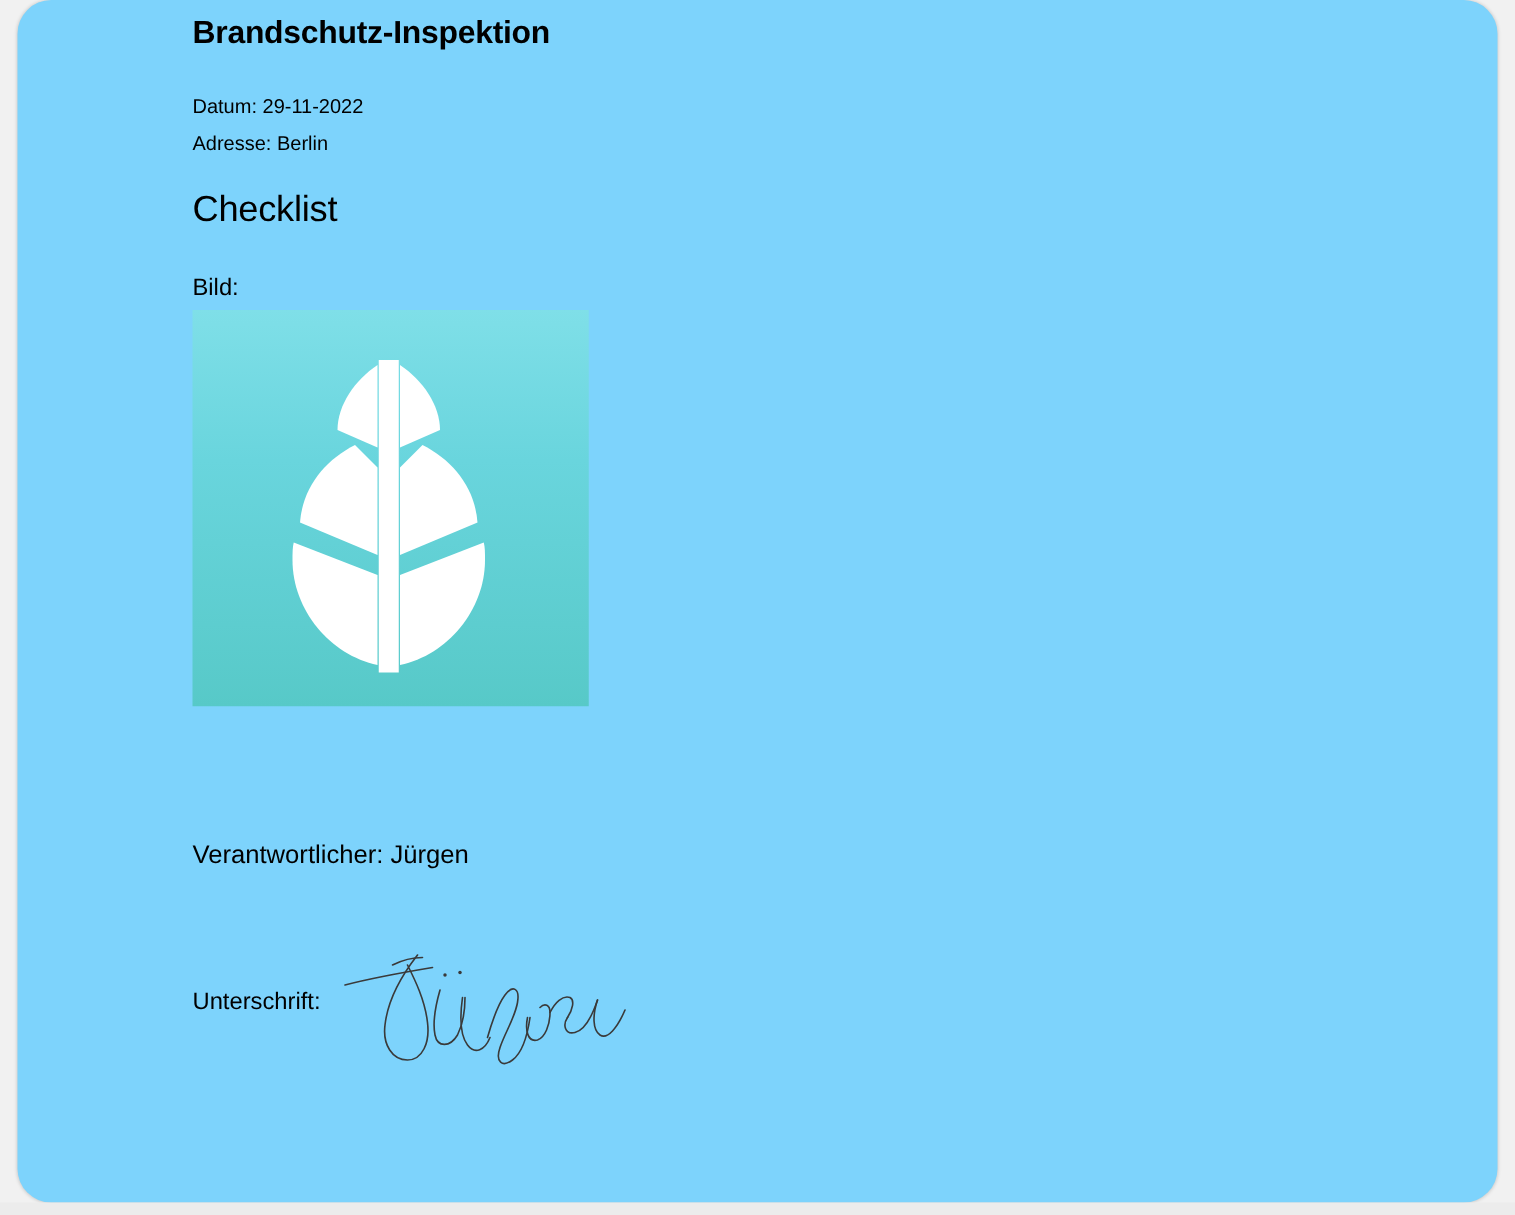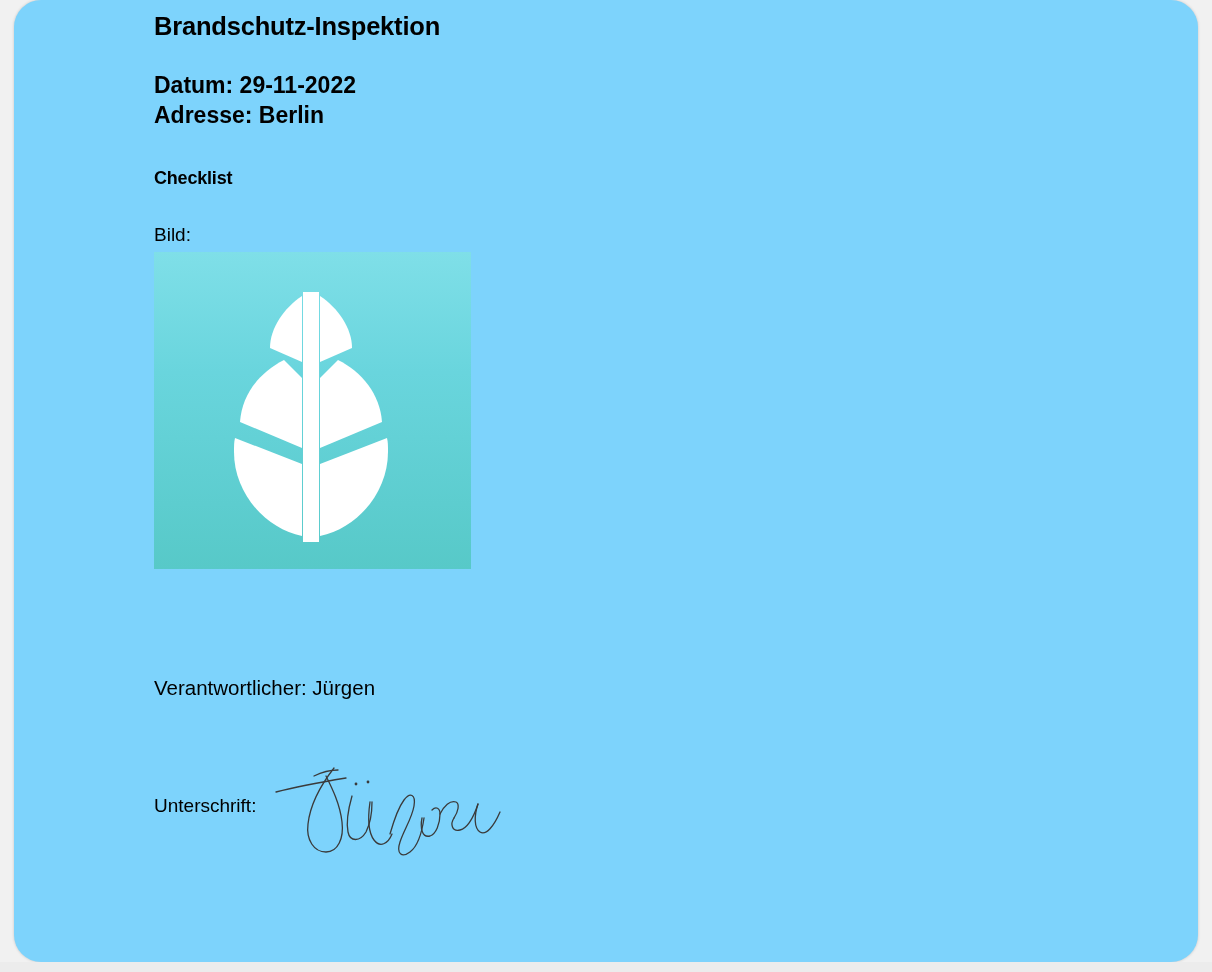--- a/index.html
+++ b/index.html
@@ -31,32 +31,32 @@
     width: 900px;
   }
   h1.doc-title {
     font-size: 25.5px;
     font-weight: bold;
     color: #000;
     margin: 12px 0 0 0;
     letter-spacing: -0.2px;
   }
   h2.doc-sub {
-    font-size: 18px;
-    font-weight: bold;
+    font-size: 29px;
+    font-weight: normal;
     color: #000;
-    margin: 38px 0 0 0;
+    margin: 22px 0 0 0;
     letter-spacing: -0.2px;
   }
   p.block {
-    font-size: 23px;
+    font-size: 16px;
     line-height: 29.5px;
     color: #000;
     margin: 30px 0 0 0;
-    font-weight: 700;
+    font-weight: 400;
   }
   p.block.tight { margin-top: 31px; }
   .label-bild {
     font-size: 19px;
     color: #000;
     margin: 35px 0 0 0;
   }
   .photo {
     margin-top: 6px;
     width: 317px;

